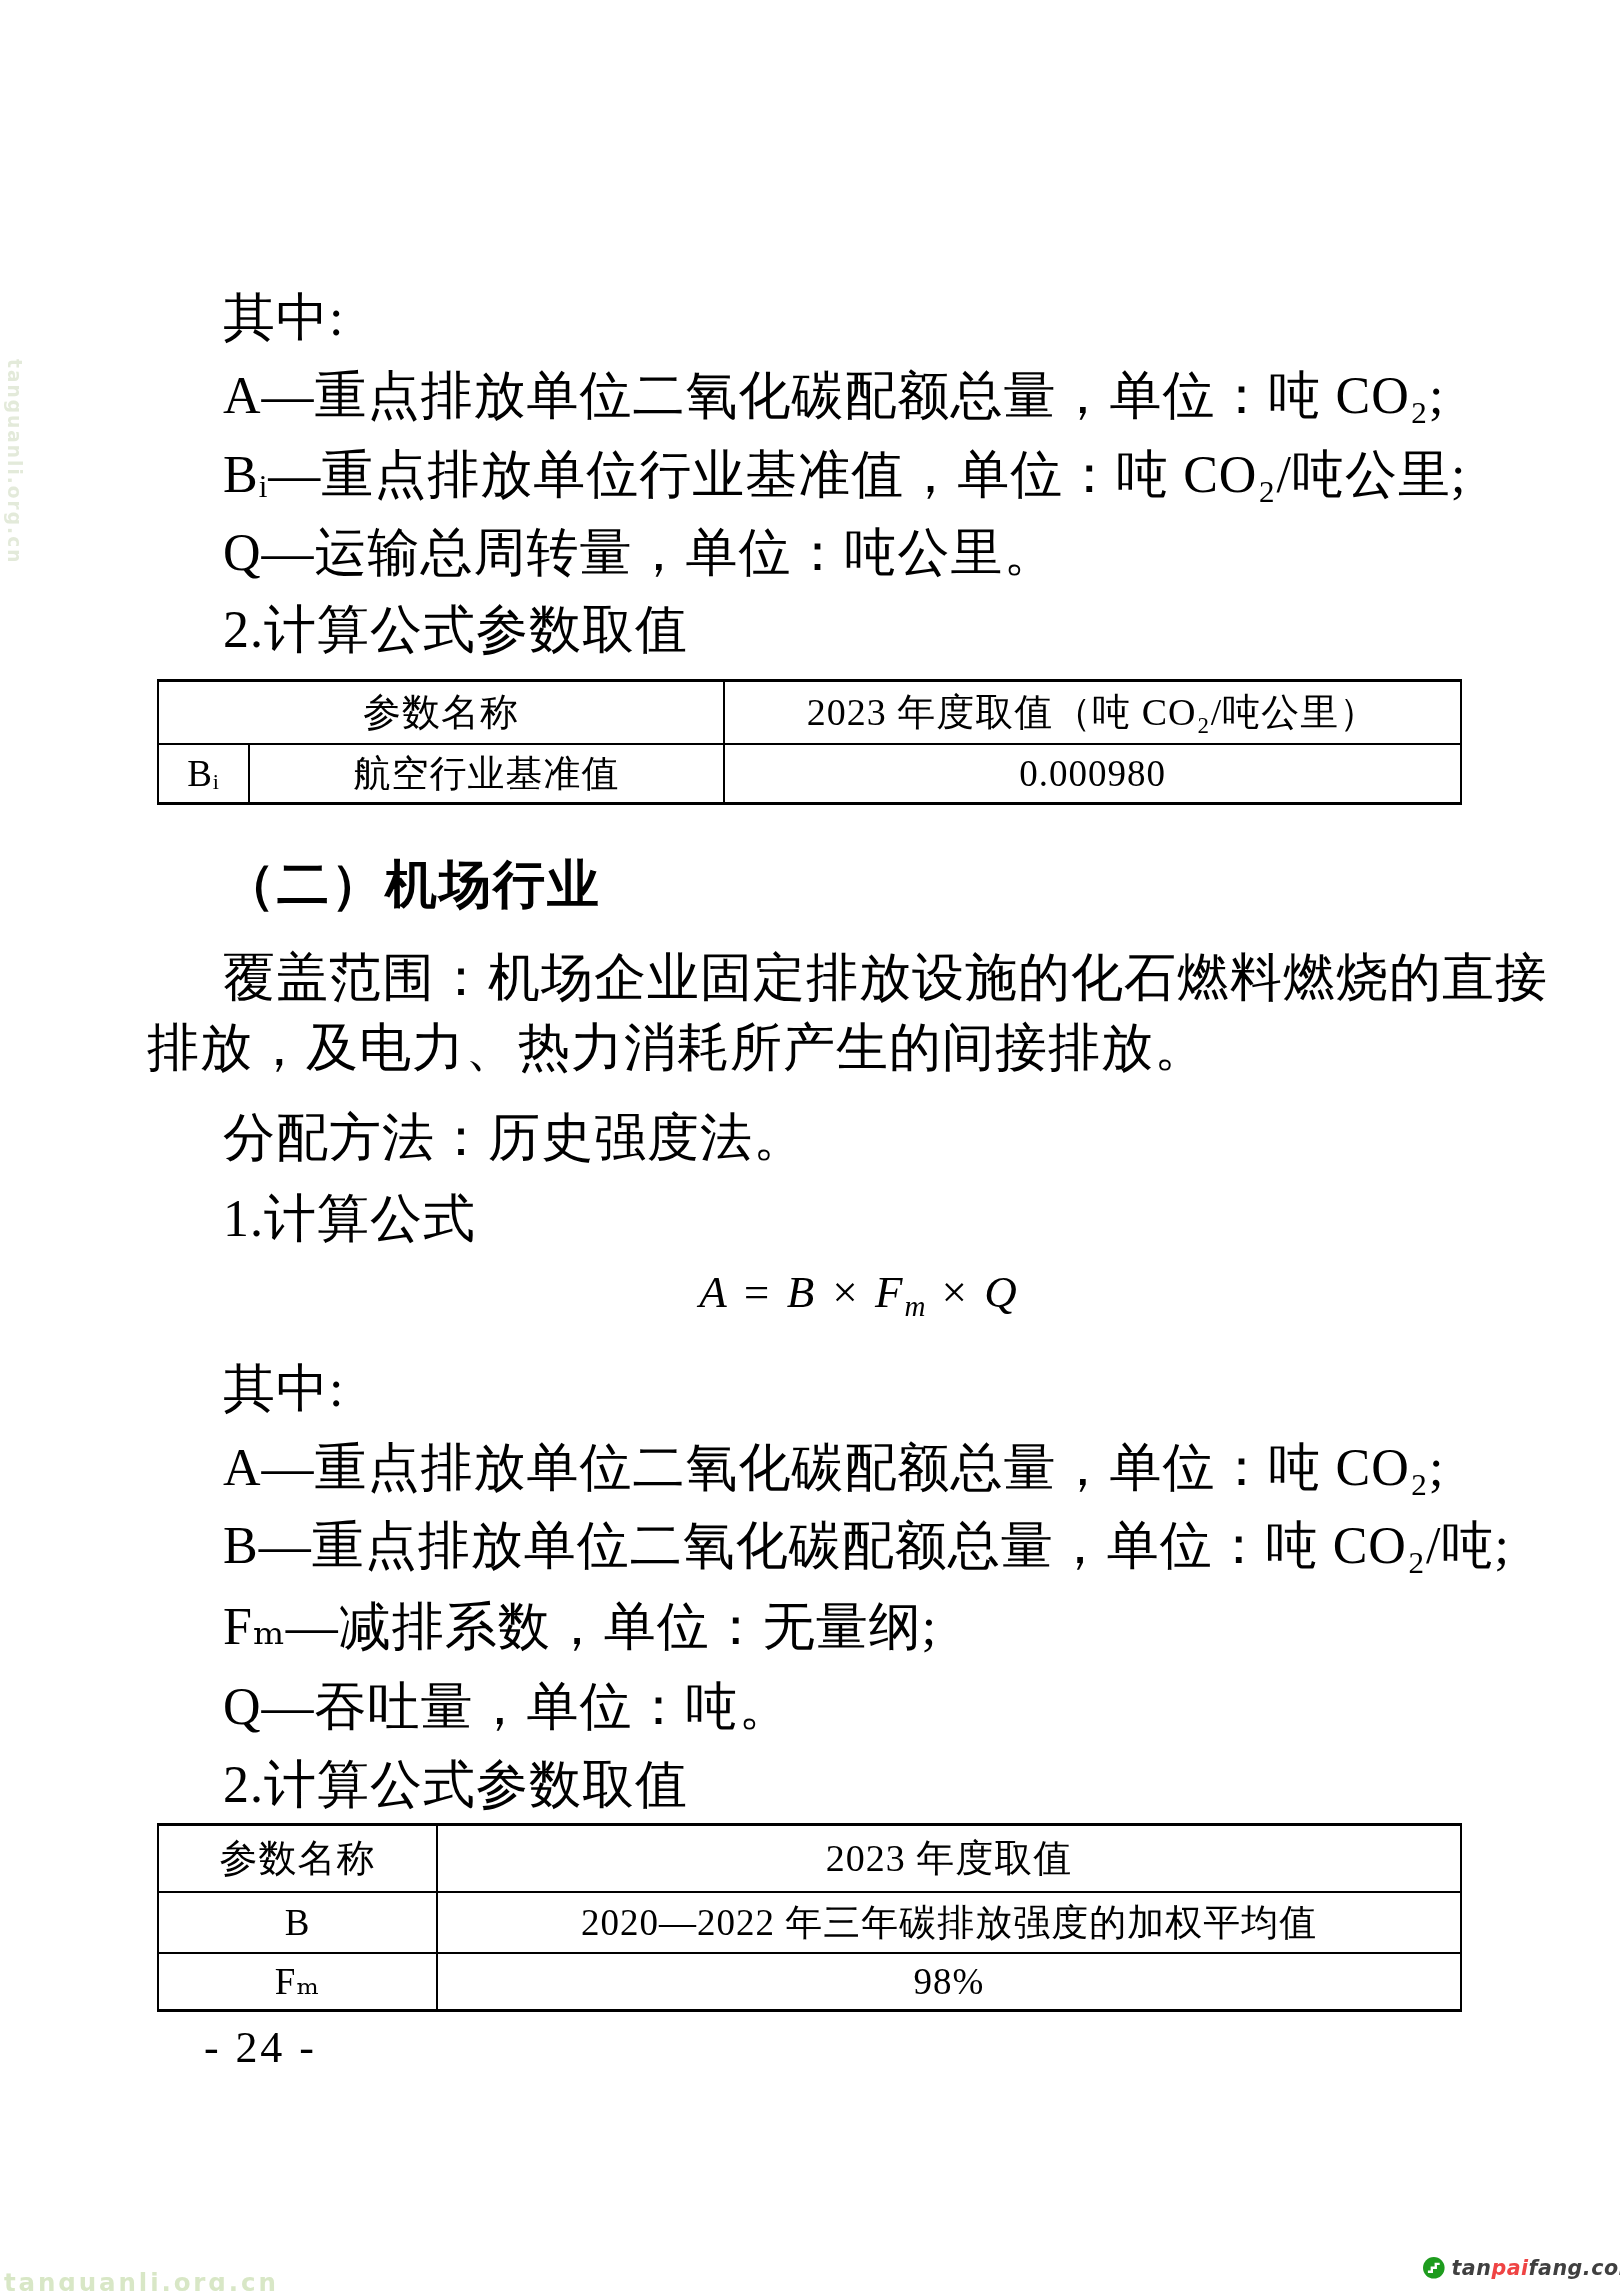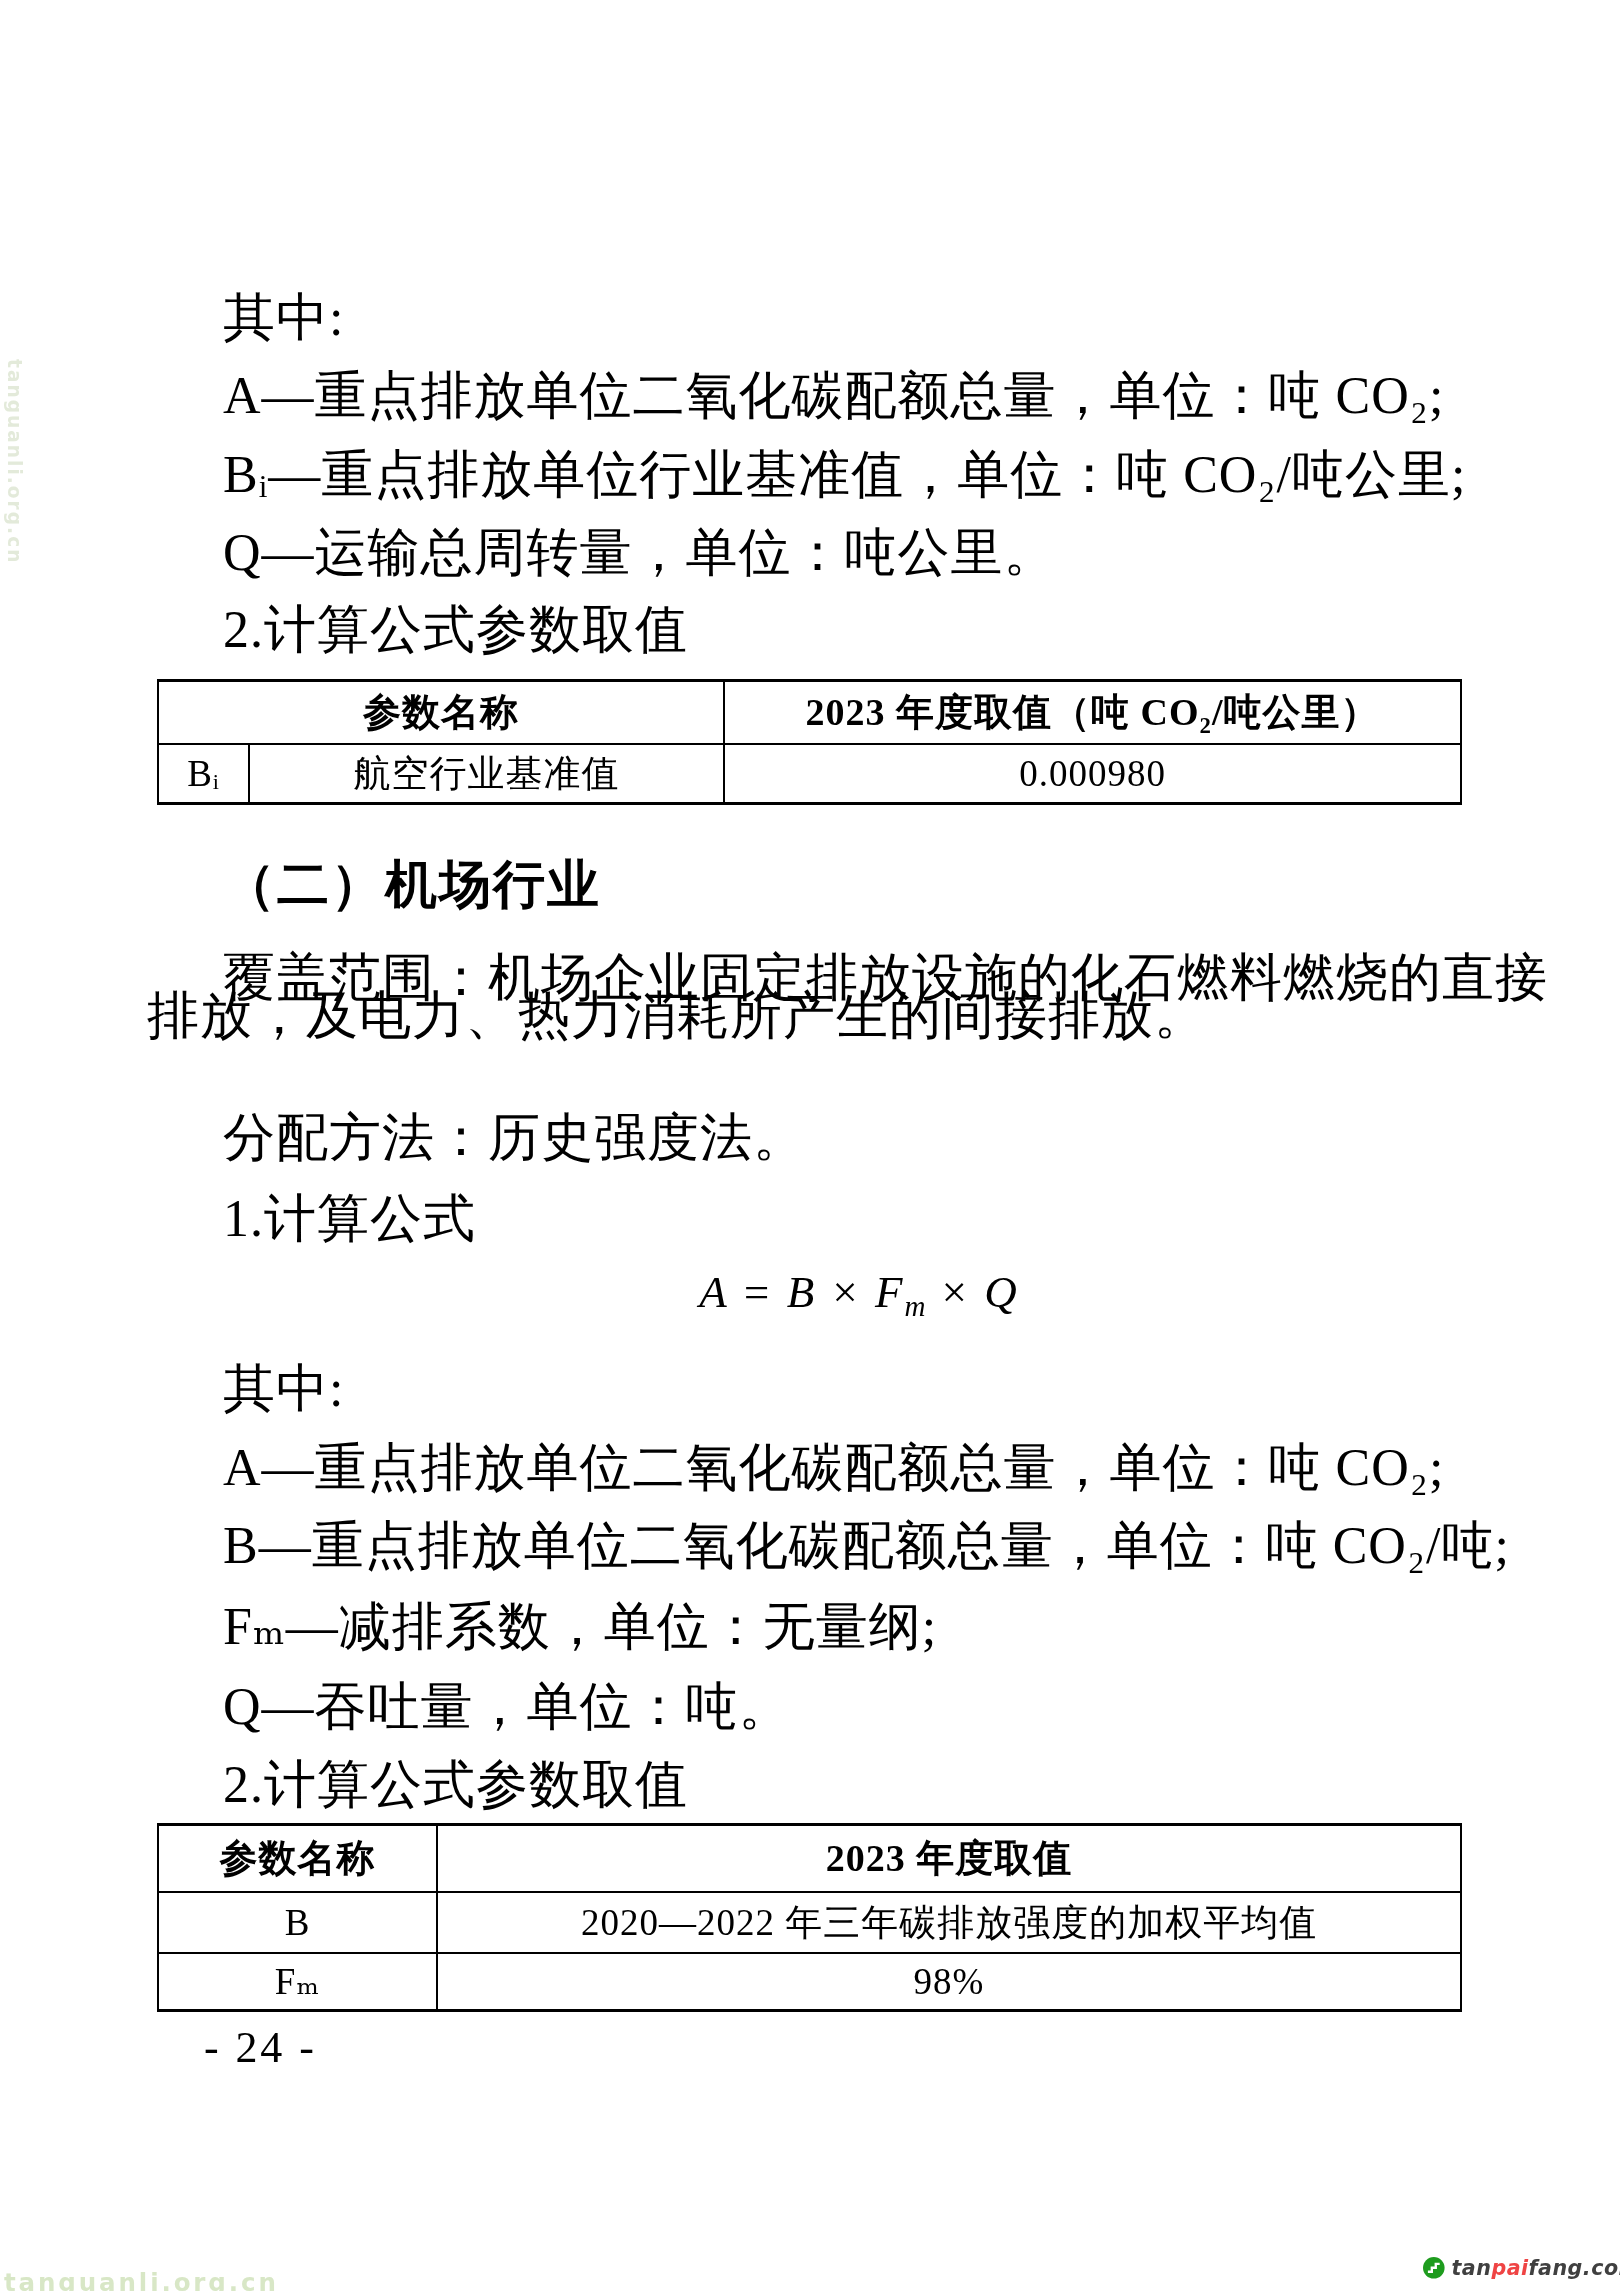--- a/index.html
+++ b/index.html
@@ -36,21 +36,21 @@
   table.doc td{
     border:2px solid #000;
     text-align:center;
     vertical-align:middle;
     font-size:37px;
     letter-spacing:1px;
     padding:0 5.9px;
     overflow:hidden;
     white-space:nowrap;
   }
-  table.doc td.th{font-weight:bold;font-size:38px;}
+  table.doc td.th{font-weight:normal;font-size:38px;}
   #table-aviation{top:679px;}
   #table-aviation td{height:57px;}
   #table-aviation tr.hdr td{height:61px;}
   #table-airport{top:1823px;}
   #table-airport tr.hdr td{height:65px;}
   #table-airport tr.r1 td{height:59px;}
   #table-airport tr.r2 td{height:55px;}
   
   .formula{
     position:absolute;
@@ -135,21 +135,21 @@
     <tr>
       <td>Bᵢ</td>
       <td>航空行业基准值</td>
       <td>0.000980</td>
     </tr>
   </tbody>
     </table>
 
   <div class="line indent heading" style="top:861px">（二）机场行业</div>
   <div class="line indent" style="top:954px">覆盖范围：机场企业固定排放设施的化石燃料燃烧的直接</div>
-  <div class="line" style="top:992px">排放，及电力、热力消耗所产生的间接排放。</div>
+  <div class="line" style="top:1024px">排放，及电力、热力消耗所产生的间接排放。</div>
   <div class="line indent" style="top:1114px">分配方法：历史强度法。</div>
   <div class="line indent" style="top:1195px">1.计算公式</div>
 
   <div class="formula"><span>A = B × F</span><span class="sub">m</span><span> × Q</span></div>
 
   <div class="line indent" style="top:1365px">其中:</div>
   <div class="line indent" style="top:1444px">A—重点排放单位二氧化碳配额总量，单位：吨 CO₂;</div>
   <div class="line indent" style="top:1522px">B—重点排放单位二氧化碳配额总量，单位：吨 CO₂/吨;</div>
   <div class="line indent" style="top:1603px">Fₘ—减排系数，单位：无量纲;</div>
   <div class="line indent" style="top:1683px">Q—吞吐量，单位：吨。</div>

